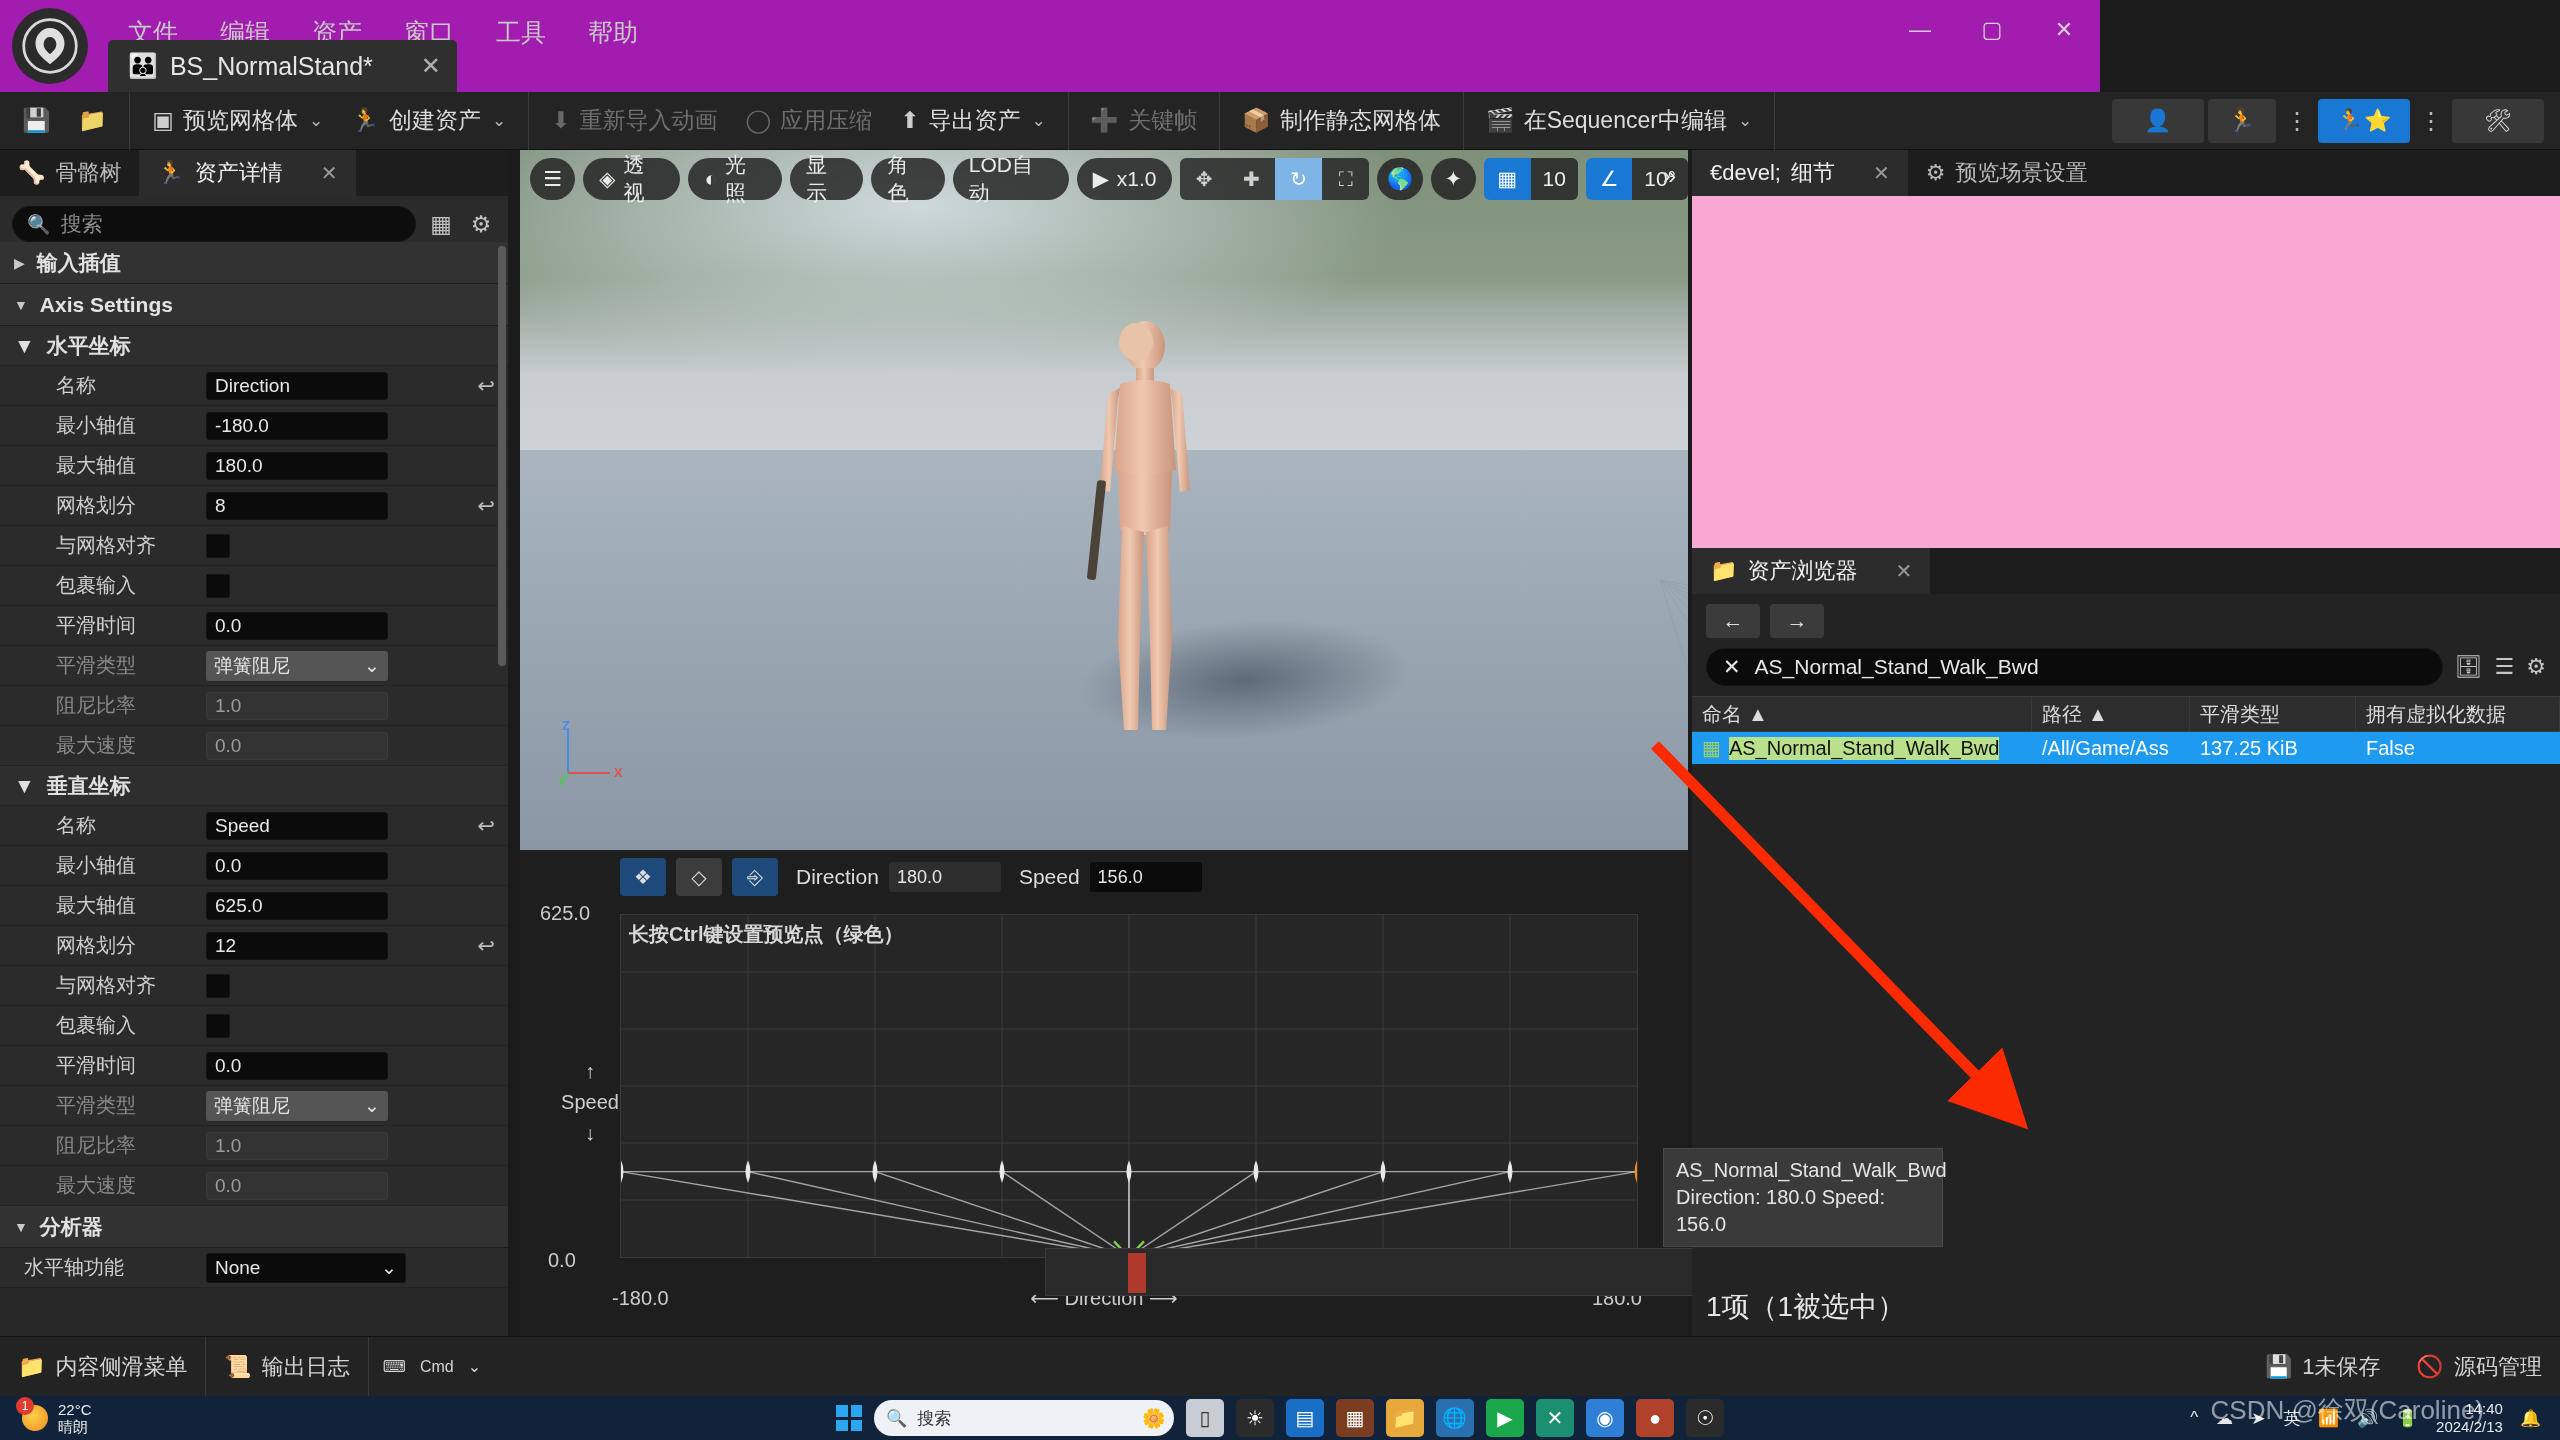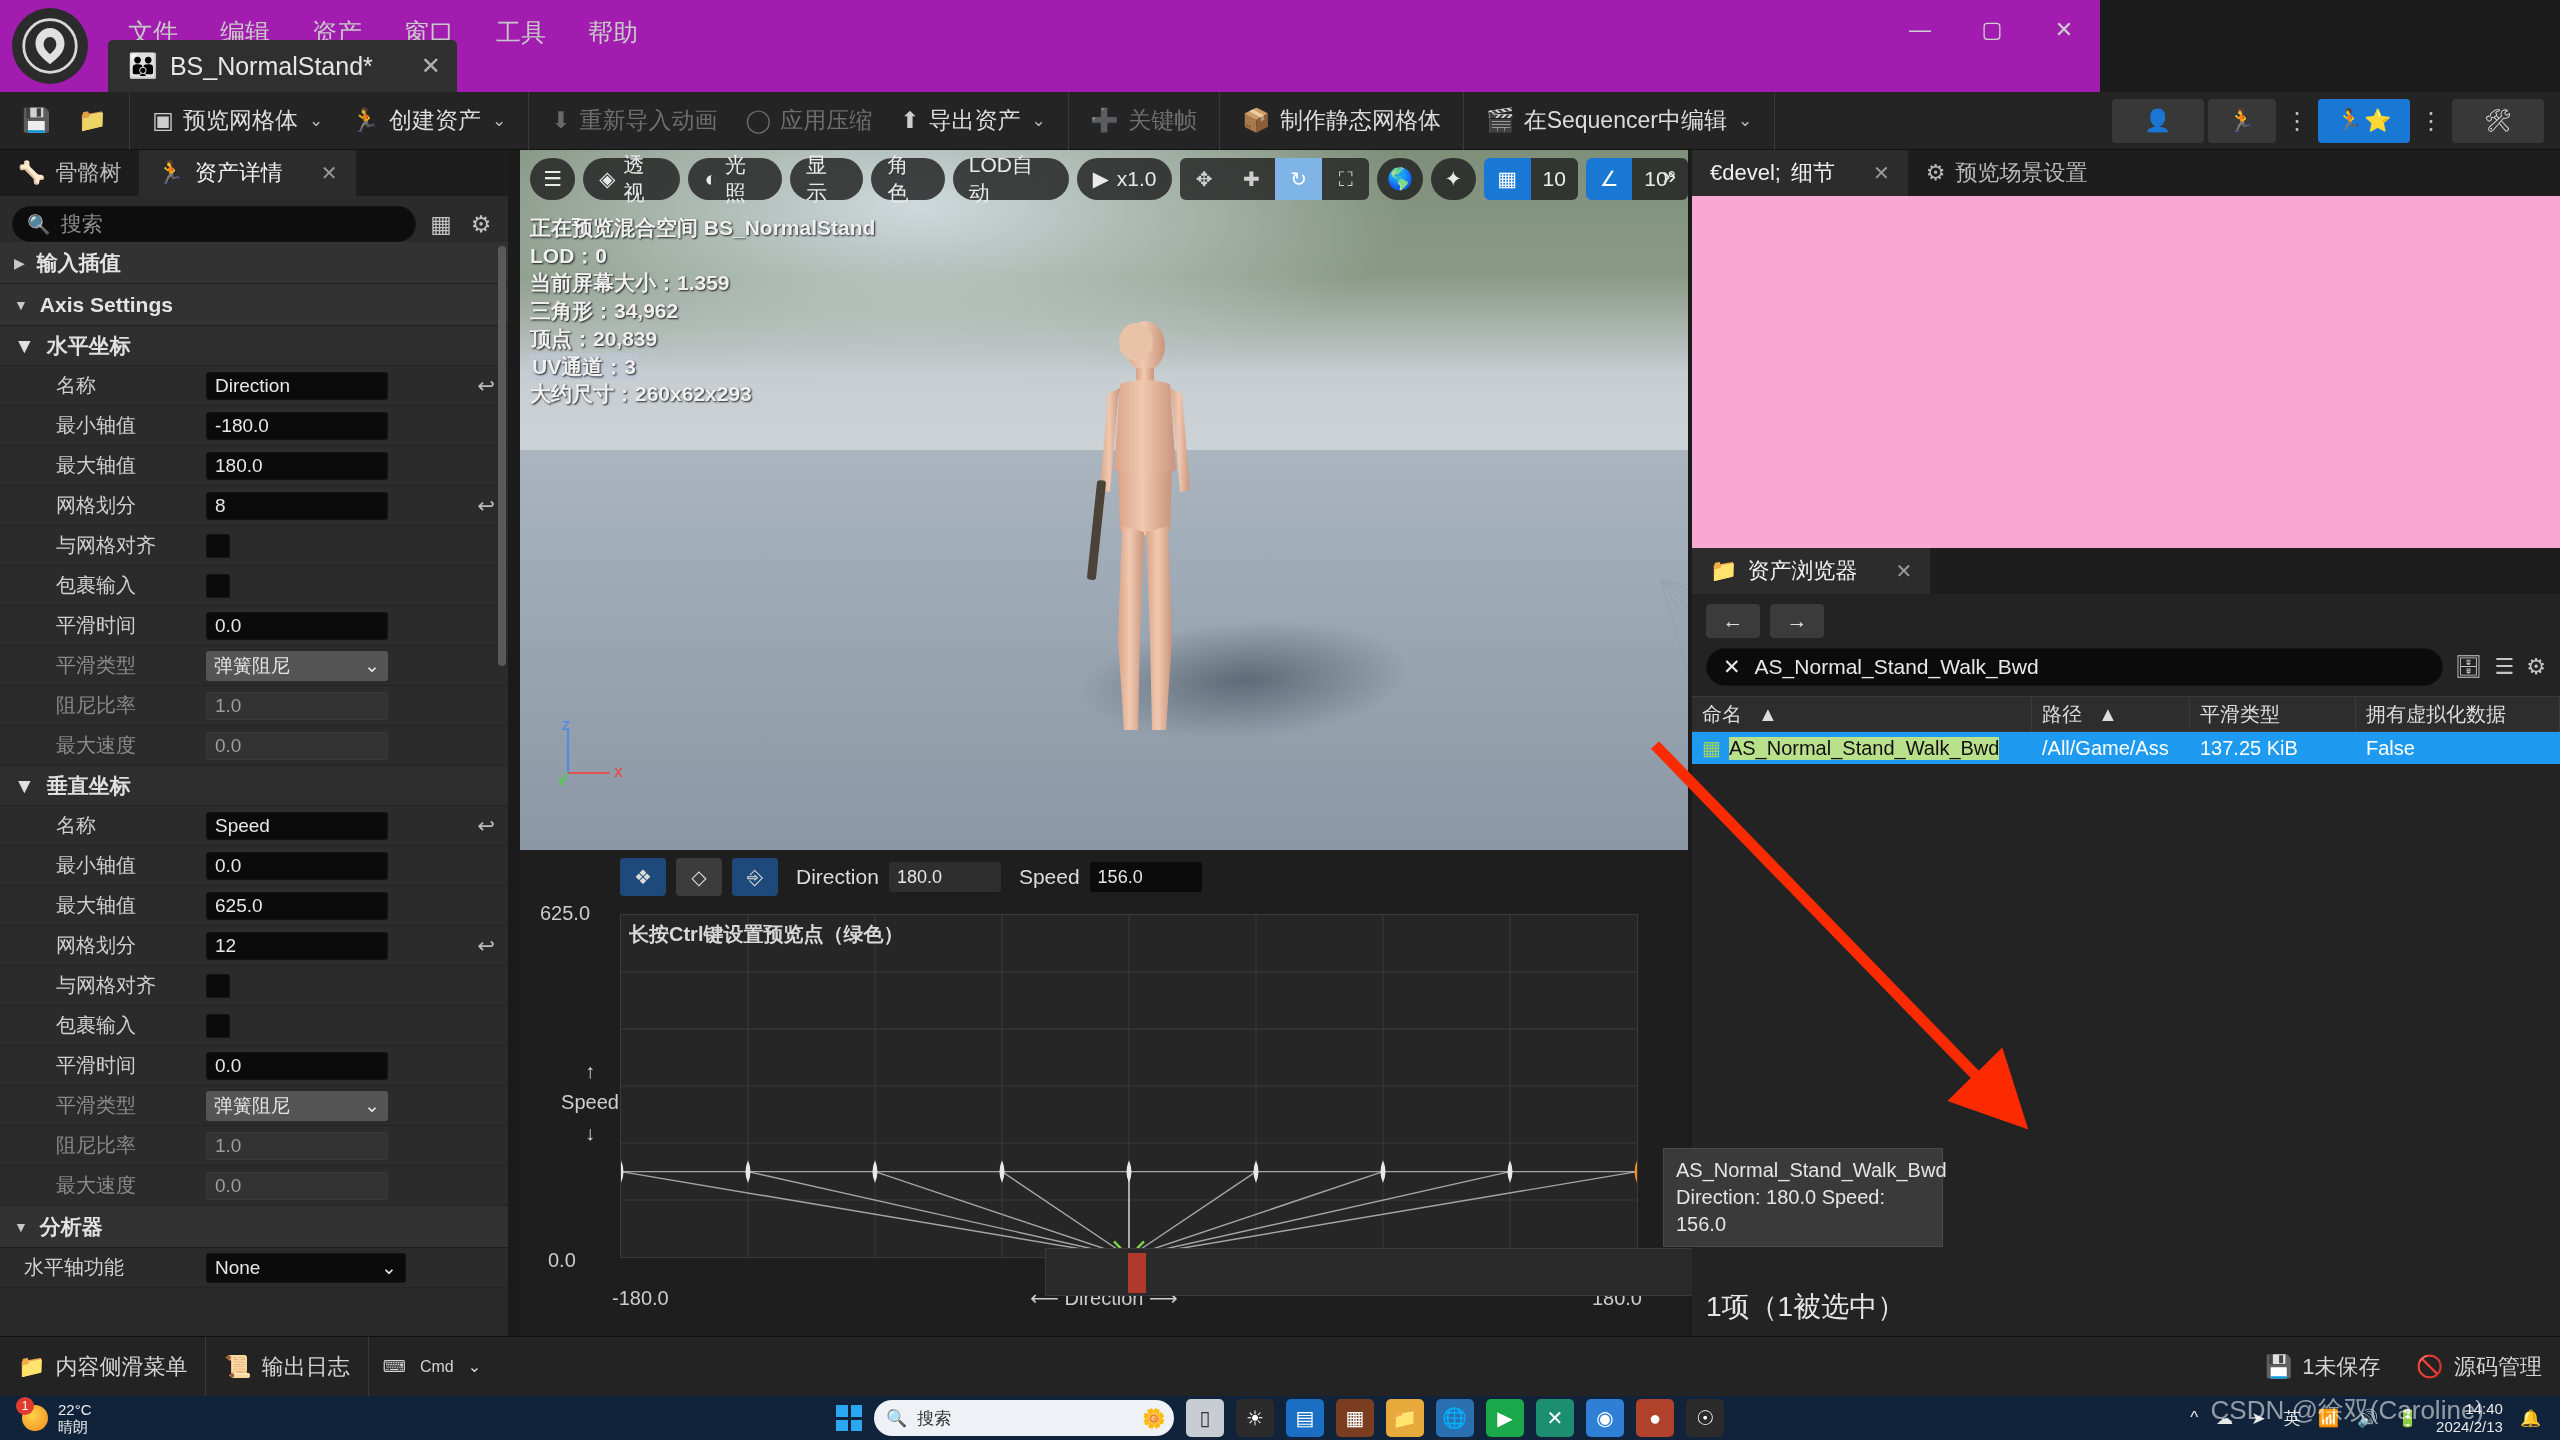--- a/index.html
+++ b/index.html
@@ -135,21 +135,21 @@
   .rtabs { display:flex; height:46px; background:#1d1d1d; }
   .rbrowser { position:absolute; left:1692px; top:548px; right:0; bottom:104px; background:#232323;}
   .navrow { display:flex; gap:10px; padding:10px 14px; }
   .navb { width:54px; height:34px; background:#3b3b3b; border-radius:4px; display:flex; align-items:center;
      justify-content:center; font-size:21px; color:#ddd;}
   .abfilter { display:flex; align-items:center; gap:12px; padding:0 14px 10px 14px; }
   .abfilter .fbox { flex:1; height:38px; background:#0b0b0b; border:1px solid #151515; border-radius:19px;
      display:flex; align-items:center; gap:14px; padding:0 16px; font-size:21px; color:#e8e8e8;}
   .abfilter .fi { font-size:22px; color:#c6c6c6; }
   .abhead { display:flex; height:36px; background:#2d2d2d; border-top:1px solid #3a3a3a; border-bottom:1px solid #3a3a3a;}
-  .abhead div { display:flex; align-items:center; gap:16px; font-size:20px; color:#dcdcdc; padding-left:10px;
+  .abhead div { display:flex; align-items:center; gap:6px; font-size:20px; color:#dcdcdc; padding-left:10px;
      border-right:1px solid #3a3a3a;}
   .abrow { display:flex; height:32px; background:#1e9bf0; }
   .abrow div { display:flex; align-items:center; font-size:20px; color:#fff; padding-left:10px; }
   .abrow .nm { color:#111; background:#b9e08a; }
   .c1{width:340px;} .c2{width:158px;} .c3{width:166px;} .c4{flex:1;}
   .abcount { position:absolute; left:14px; bottom:10px; font-size:28px; color:#e5e5e5;}
 
   .tooltip { position:absolute; left:1663px; top:1148px; width:280px; background:#3a3a3a; border:1px solid #4a4a4a;
      padding:8px 12px; font-size:20px; color:#e4e4e4; line-height:1.35; }
 
@@ -552,29 +552,20 @@
       <div class="b">▦</div>
       <div class="t">10</div>
     </div>
     <div class="vpair">
       <div class="b">∠</div>
       <div class="t">10°</div>
     </div>
   </div>
   <div class="vchev">»</div>
 
-  <div class="vp-stats">
-    <div>正在预览混合空间 BS_NormalStand</div>
-    <div>LOD：0</div>
-    <div>当前屏幕大小：1.359</div>
-    <div>三角形：34,962</div>
-    <div>顶点：20,839</div>
-    <div><span class="hl">UV通道：3</span></div>
-    <div>大约尺寸：260x62x293</div>
-  </div>
 
   <svg class="axis-gizmo" width="70" height="70" viewBox="0 0 70 70">
     <line x1="10" y1="55" x2="10" y2="12" stroke="#4d8ae8" stroke-width="2"></line>
     <line x1="10" y1="55" x2="52" y2="55" stroke="#e05252" stroke-width="2"></line>
     <line x1="10" y1="55" x2="2" y2="66" stroke="#5ac45a" stroke-width="2"></line>
     <text x="4" y="12" fill="#4d8ae8" font-size="13" font-family="Liberation Sans">Z</text>
     <text x="56" y="59" fill="#e05252" font-size="13" font-family="Liberation Sans">X</text>
     <text x="0" y="68" fill="#5ac45a" font-size="13" font-family="Liberation Sans">Y</text>
   </svg>
 </div>

